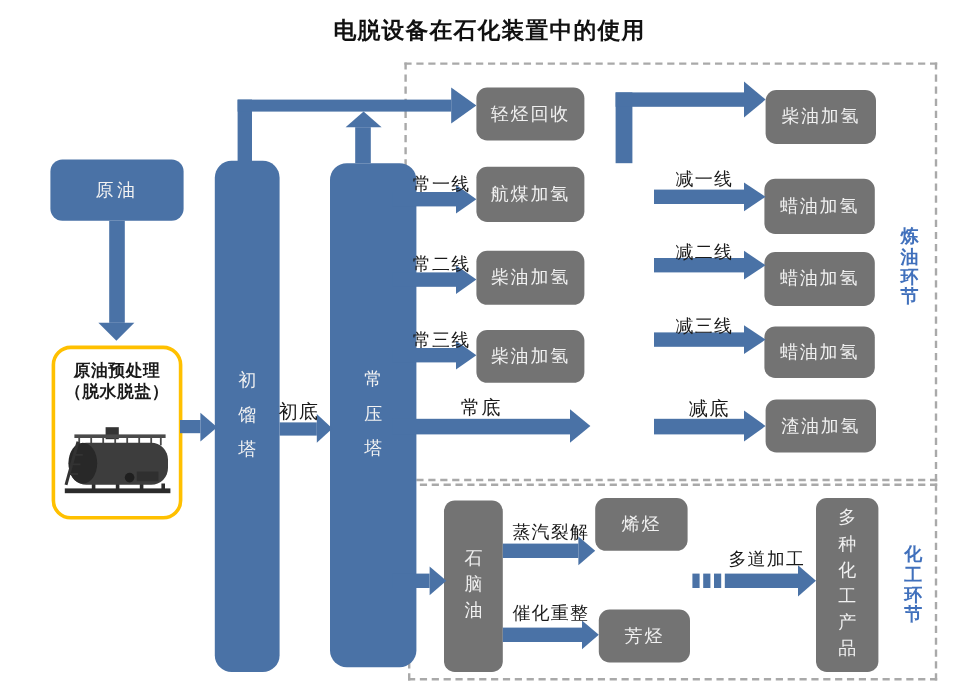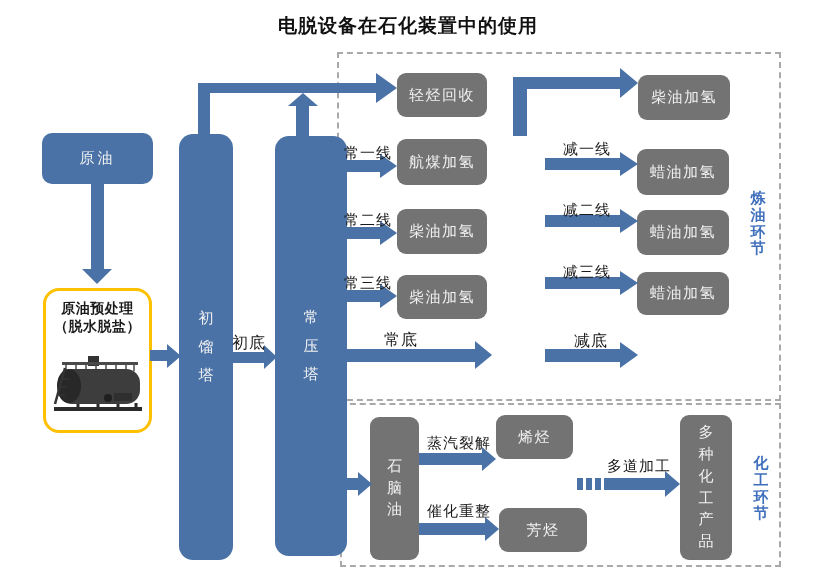--- a/index.html
+++ b/index.html
@@ -149,20 +149,23 @@
   </div>
   <div class="graybox" style="left:637px;top:149px;width:92px;height:46px">
     <span>蜡油加氢</span>
   </div>
   <div class="graybox" style="left:637px;top:210px;width:92px;height:45px">
     <span>蜡油加氢</span>
   </div>
   <div class="graybox" style="left:637px;top:272px;width:92px;height:43px">
     <span>蜡油加氢</span>
   </div>
+  <div class="graybox" style="left:638px;top:333px;width:92px;height:44px">
+    <span>渣油加氢</span>
+  </div>
 
   <div class="seclbl" style="left:748px;top:190px;width:20px">
     <span class="vtext">炼油环节</span>
   </div>
 
   <div class="bar" style="left:327px;top:478px;width:31px;height:12px"></div>
   <div class="tri tri-r" style="left:358px;top:472px;--h:12px;--w:14px"></div>
 
   <div class="graybox vgray" style="left:370px;top:417px;width:49px;height:143px">
     <span class="vtext">石脑油</span>
@@ -171,21 +174,21 @@
   <div class="lbl" style="left:424px;top:434px;width:70px">蒸汽裂解</div>
   <div class="bar" style="left:419px;top:453px;width:63px;height:12px"></div>
   <div class="tri tri-r" style="left:482px;top:447px;--h:12px;--w:14px"></div>
   <div class="graybox" style="left:496px;top:415px;width:77px;height:44px">
     <span>烯烃</span>
   </div>
 
   <div class="lbl" style="left:421px;top:502px;width:76px">催化重整</div>
   <div class="bar" style="left:419px;top:523px;width:66px;height:12px"></div>
   <div class="tri tri-r" style="left:485px;top:517px;--h:12px;--w:14px"></div>
-  <div class="graybox" style="left:499px;top:508px;width:88px;height:44px">
+  <div class="graybox" style="left:499px;top:508px;width:76px;height:44px">
     <span>芳烃</span>
   </div>
 
   <div class="lbl" style="left:602px;top:457px;width:74px">多道加工</div>
   <div class="bar" style="left:577px;top:478px;width:6px;height:12px"></div>
   <div class="bar" style="left:586px;top:478px;width:6px;height:12px"></div>
   <div class="bar" style="left:595px;top:478px;width:6px;height:12px"></div>
   <div class="bar" style="left:604px;top:478px;width:61px;height:12px"></div>
   <div class="tri tri-r" style="left:665px;top:471px;--h:13px;--w:15px"></div>
 

